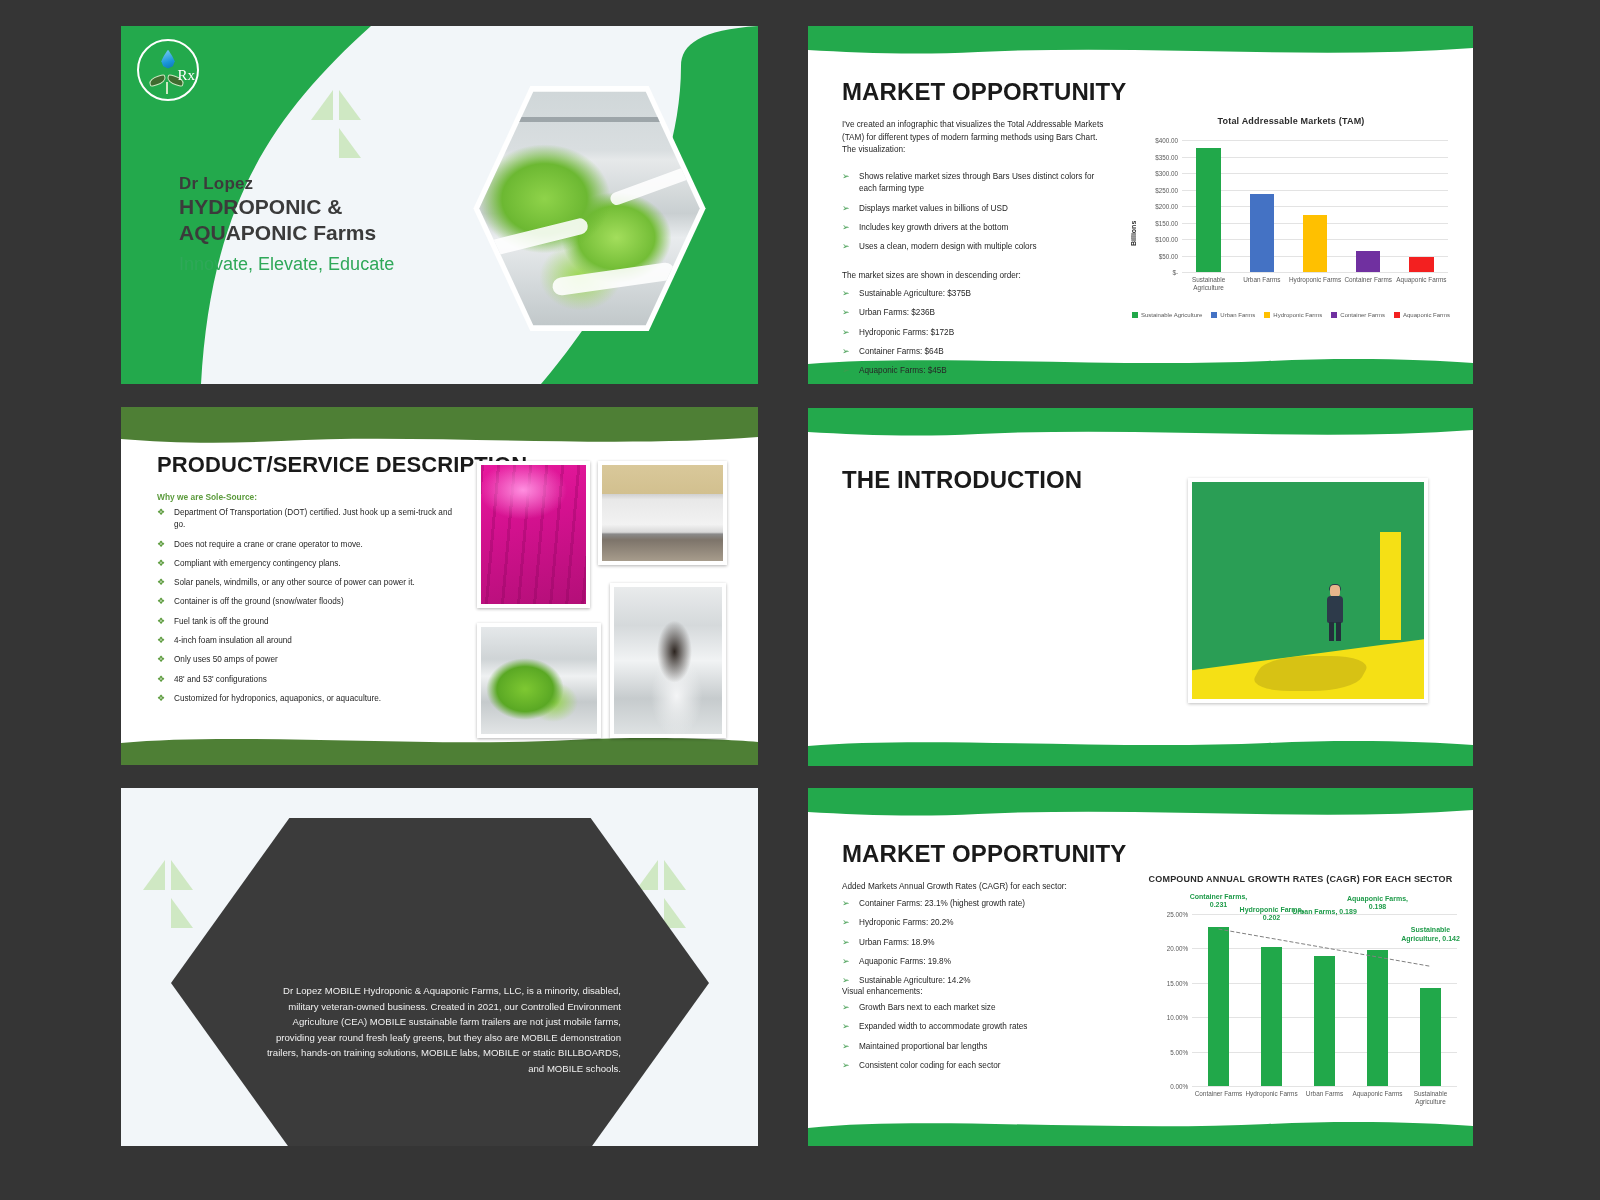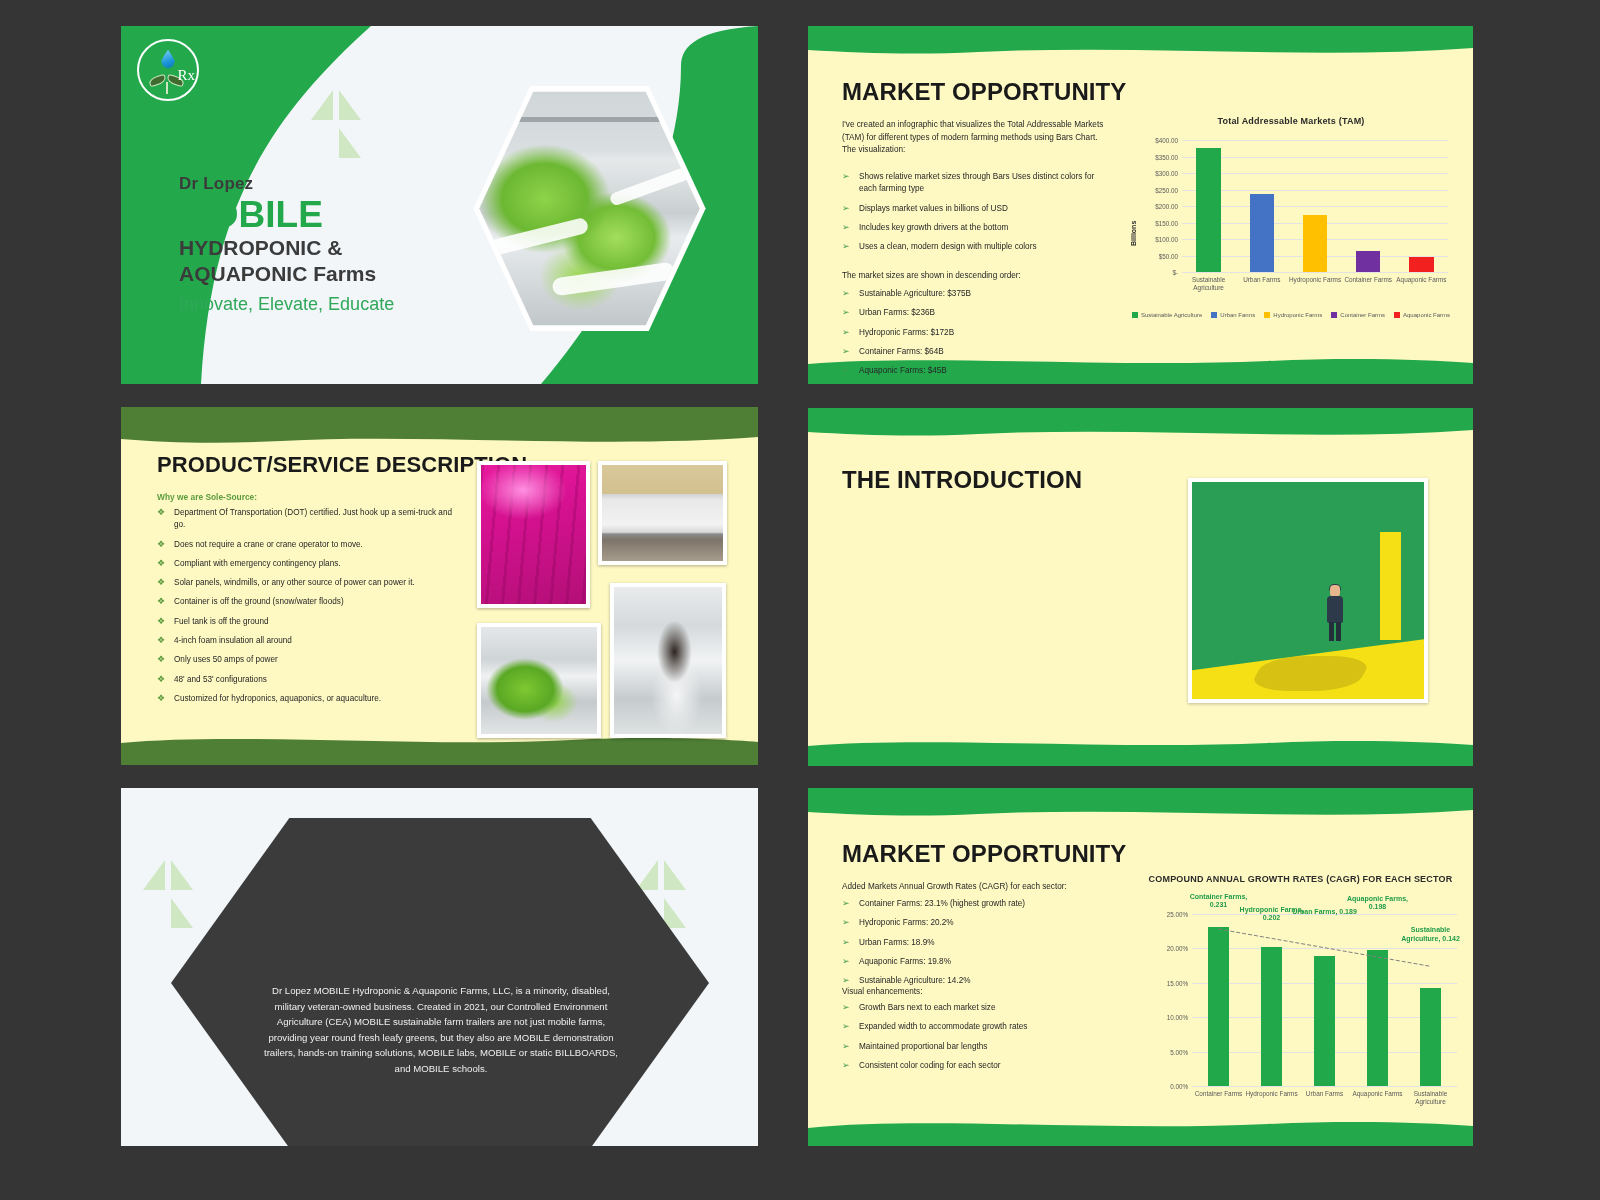--- a/index.html
+++ b/index.html
@@ -9,21 +9,21 @@
     font-family: "Liberation Sans", sans-serif;
     overflow: hidden;
   }
   .deck {
     position: relative;
     width: 1600px; height: 1200px;
   }
   .slide {
     position: absolute;
     overflow: hidden;
-    background: #fef9c3;
+    background: #ffffff;
   }
   
   .wave-top, .wave-bottom {
     position: absolute; left: 0; width: 100%;
     overflow: hidden;
   }
   .wave-top svg, .wave-bottom svg { display: block; width: 100%; height: 100%; }
 
   
   #slide-title {
@@ -210,21 +210,21 @@
     width: 290px; height: 98px; background: #23a94c;
     border-radius: 0 0 42px 42px;
     border: 5px solid #f2f6f9;
     border-top: none;
     display: flex; align-items: flex-start; justify-content: center;
     padding-top: 26px;
   }
   .intro-tab-label { color: #fff; font-size: 21px; font-weight: bold; letter-spacing: .3px; }
   .intro-body {
     position: absolute; left: 140px; top: 195px; width: 360px;
-    color: #efefef; font-size: 9.6px; line-height: 1.62; text-align: center;
+    color: #efefef; font-size: 9.6px; line-height: 1.62; text-align: right;
   }
 </style>
 </head>
 <body>
 
 <div class="deck">
 
   <div class="slide" id="slide-title">
     <svg class="title-green-left" viewBox="0 0 637 358" preserveAspectRatio="none">
       <path d="M0,0 L250,0 C150,90 90,180 80,358 L0,358 Z" fill="#23a94c"></path>
@@ -251,21 +251,20 @@
       <div class="hero-hex-inner">
         <div class="hero-pipe" style="left:6%;top:58%;width:44%;height:16px;transform:rotate(-14deg);"></div>
         <div class="hero-pipe" style="left:34%;top:74%;width:52%;height:18px;transform:rotate(-8deg);"></div>
         <div class="hero-pipe" style="left:58%;top:38%;width:40%;height:13px;transform:rotate(-20deg);"></div>
         <div class="hero-pipe" style="left:8%;top:14%;width:84%;height:5px;background:rgba(120,130,135,.6);"></div>
       </div>
     </div>
 
     <div class="title-text">
       <div class="t-drlopez">Dr Lopez</div>
-      <div class="t-mobile">MOBILE</div>
       <div class="t-sub">HYDROPONIC &amp;</div>
       <div class="t-sub">AQUAPONIC Farms</div>
       <div class="t-tag">Innovate, Elevate, Educate</div>
     </div>
   </div>
 
   <div class="slide" id="slide-market1">
     <div class="wave-top" style="top:0;height:34px;">
       <svg viewBox="0 0 665 34" preserveAspectRatio="none">
         <path d="M0,0 H665 V22 C500,34 340,18 170,26 C110,29 50,27 0,24 Z" fill="#23a94c"></path>

